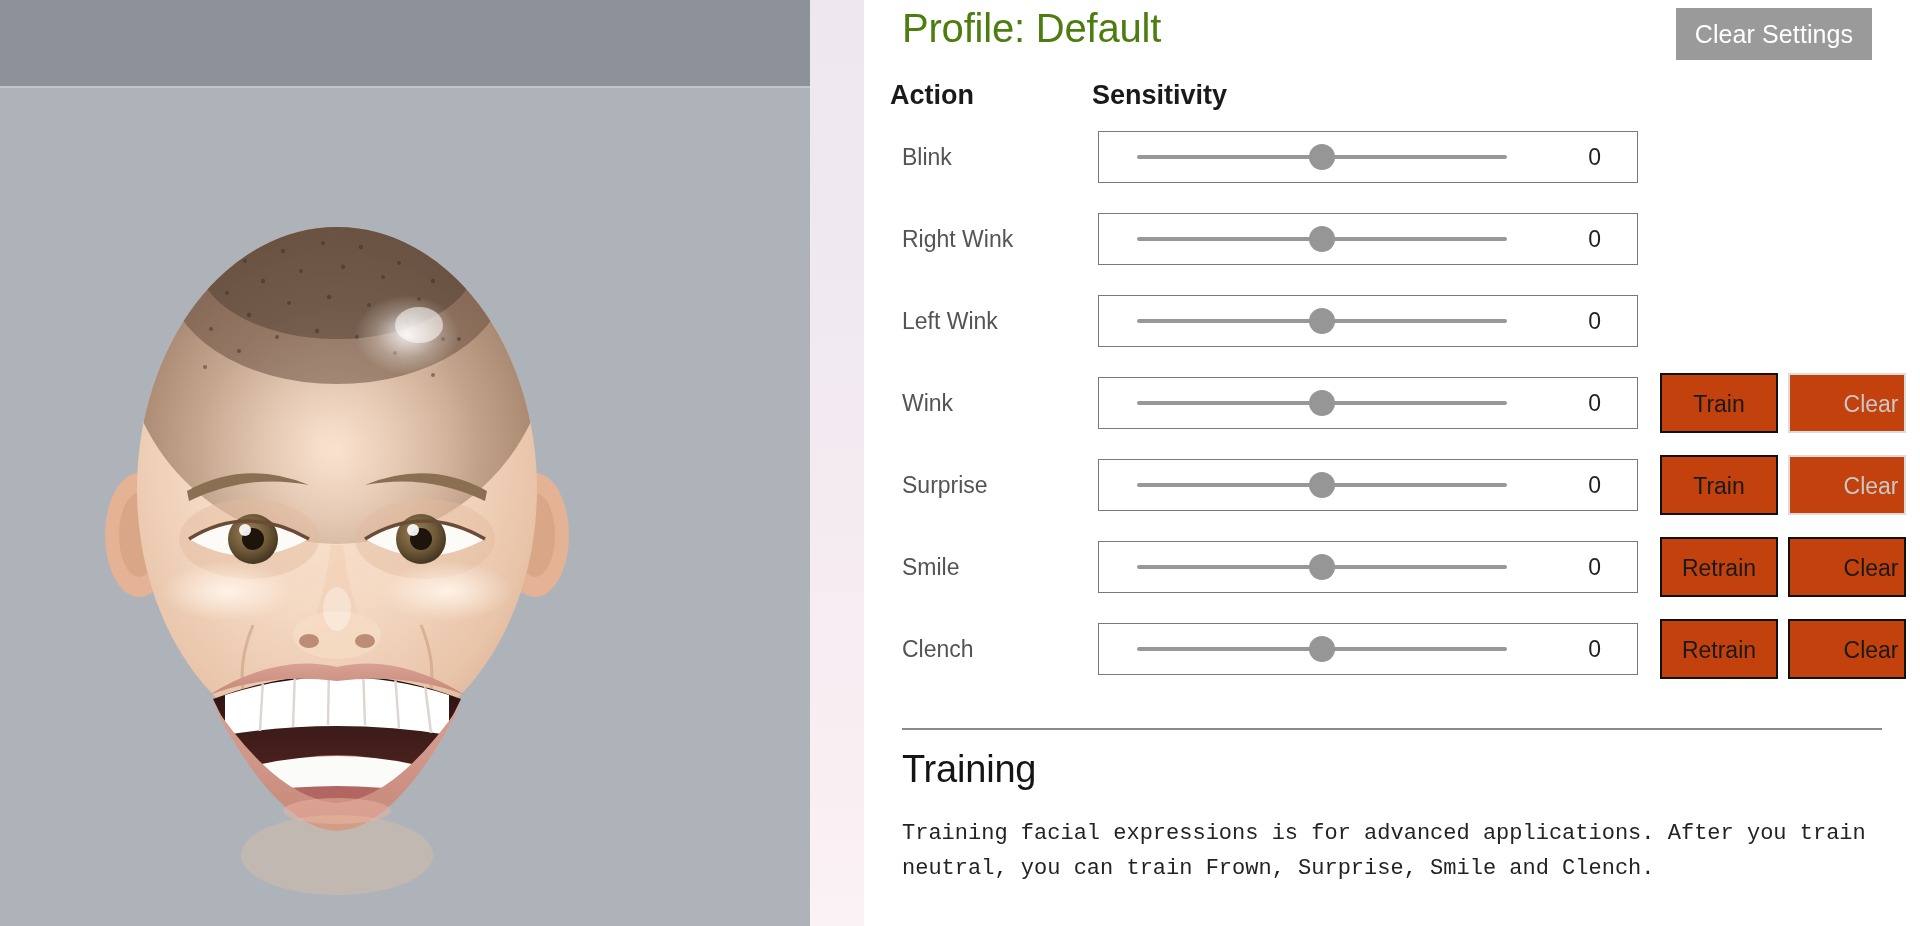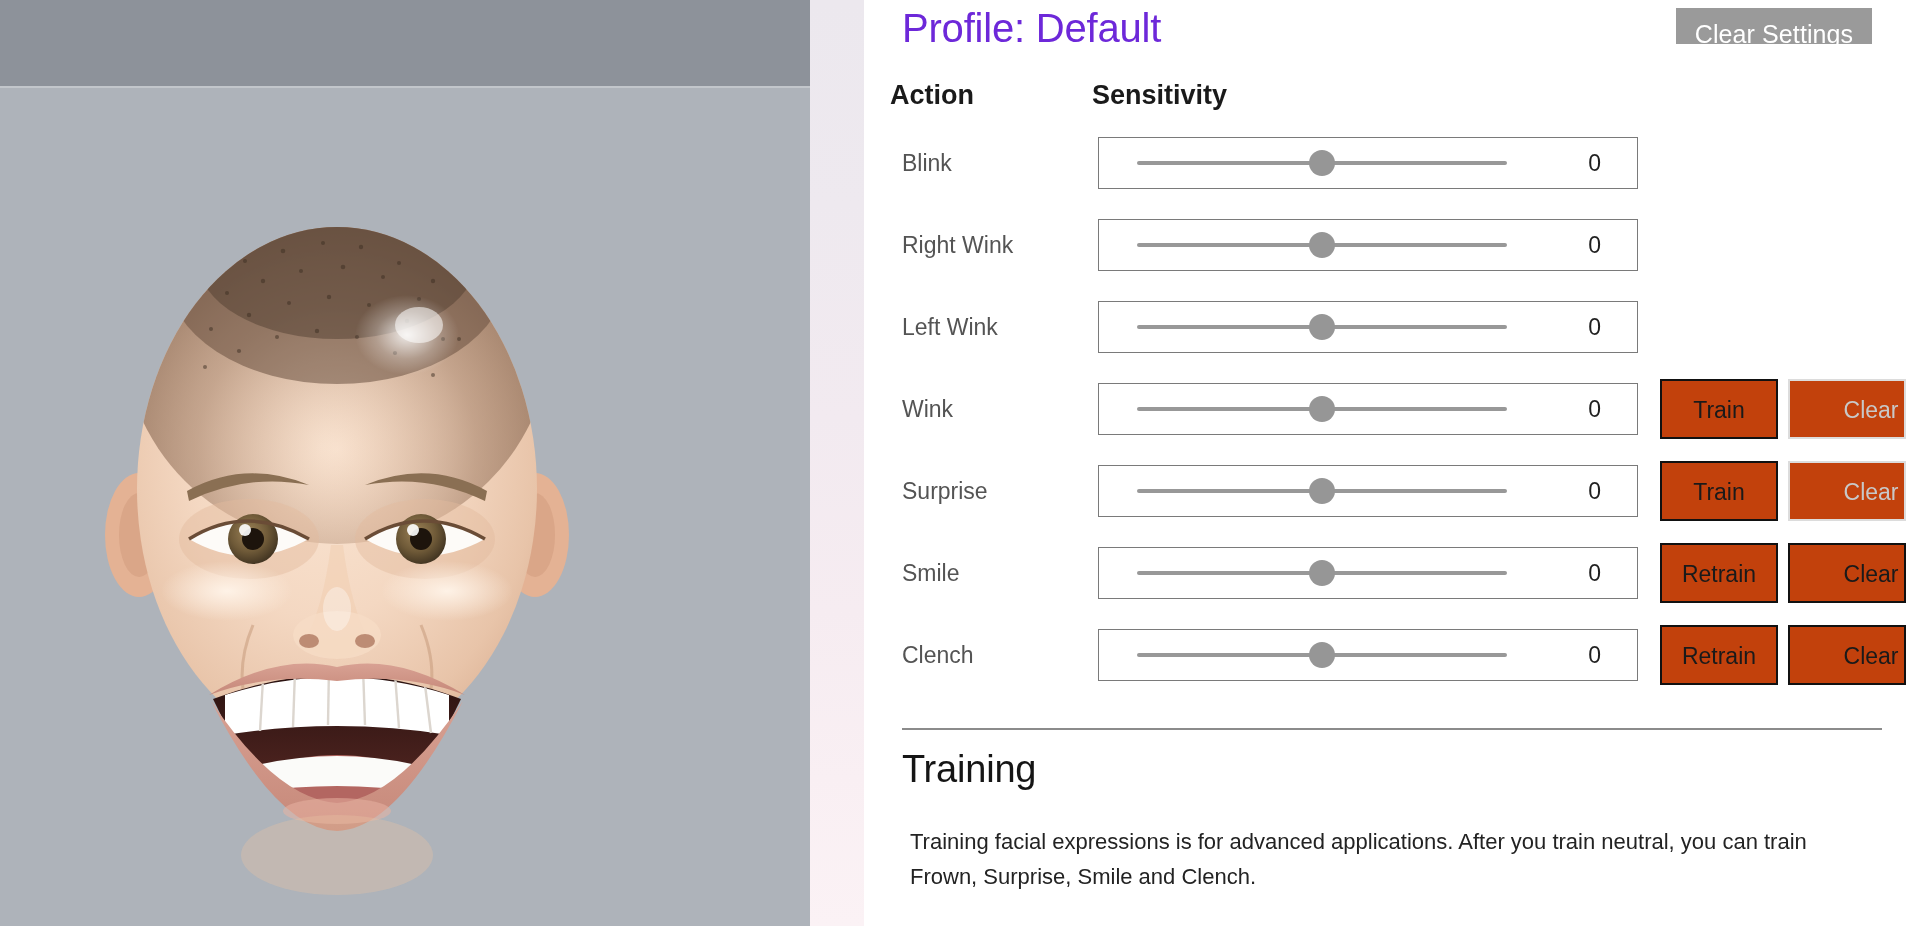--- a/index.html
+++ b/index.html
@@ -54,56 +54,56 @@
   
   .settings-panel {
     position: absolute; left: 864px; top: 0;
     width: 1056px; height: 926px;
     background: #ffffff;
   }
 
   .clear-settings-btn {
     position: absolute;
     right: 48px; top: 8px;
-    width: 196px; height: 36px;
+    width: 196px; height: 52px;
     background: #9a9a9a;
     border: none;
     color: #ffffff;
     font-family: "Liberation Sans", sans-serif;
     font-size: 25px;
     line-height: 52px;
     text-align: center;
     cursor: pointer;
     letter-spacing: .1px;
   }
 
   .profile-title {
     position: absolute;
     left: 38px; top: 6px;
     font-size: 40px;
     font-weight: 400;
-    color: #6d28d9;
+    color: #4d7c0f;
     letter-spacing: -0.2px;
     white-space: nowrap;
   }
 
   .col-head {
     position: absolute;
     font-size: 27px;
     font-weight: 700;
     color: #1a1a1a;
     top: 80px;
     white-space: nowrap;
   }
   .col-head.action { left: 26px; }
   .col-head.sensitivity { left: 228px; }
 
   .rows {
     position: absolute;
-    left: 0; top: 122px;
+    left: 0; top: 116px;
     width: 1056px;
   }
   .row {
     position: relative;
     height: 82px;
   }
   .row-label {
     position: absolute;
     left: 38px; top: 50%;
     transform: translateY(-50%);
@@ -189,21 +189,21 @@
     letter-spacing: -0.2px;
   }
   .training-body {
     position: absolute;
     left: 38px; top: 816px;
     width: 980px;
     font-size: 22px;
     line-height: 35px;
     color: #232323;
   }
-  .training-body p { margin: 8px; }
+  .training-body p { margin: 0; font-family: Liberation Mono, monospace; }
 </style>
 </head>
 <body>
 
 <div class="app">
 
   <div class="preview-panel">
     <div class="preview-topbar"></div>
     <div class="preview-topbar-sep"></div>
     <div class="preview-stage">

